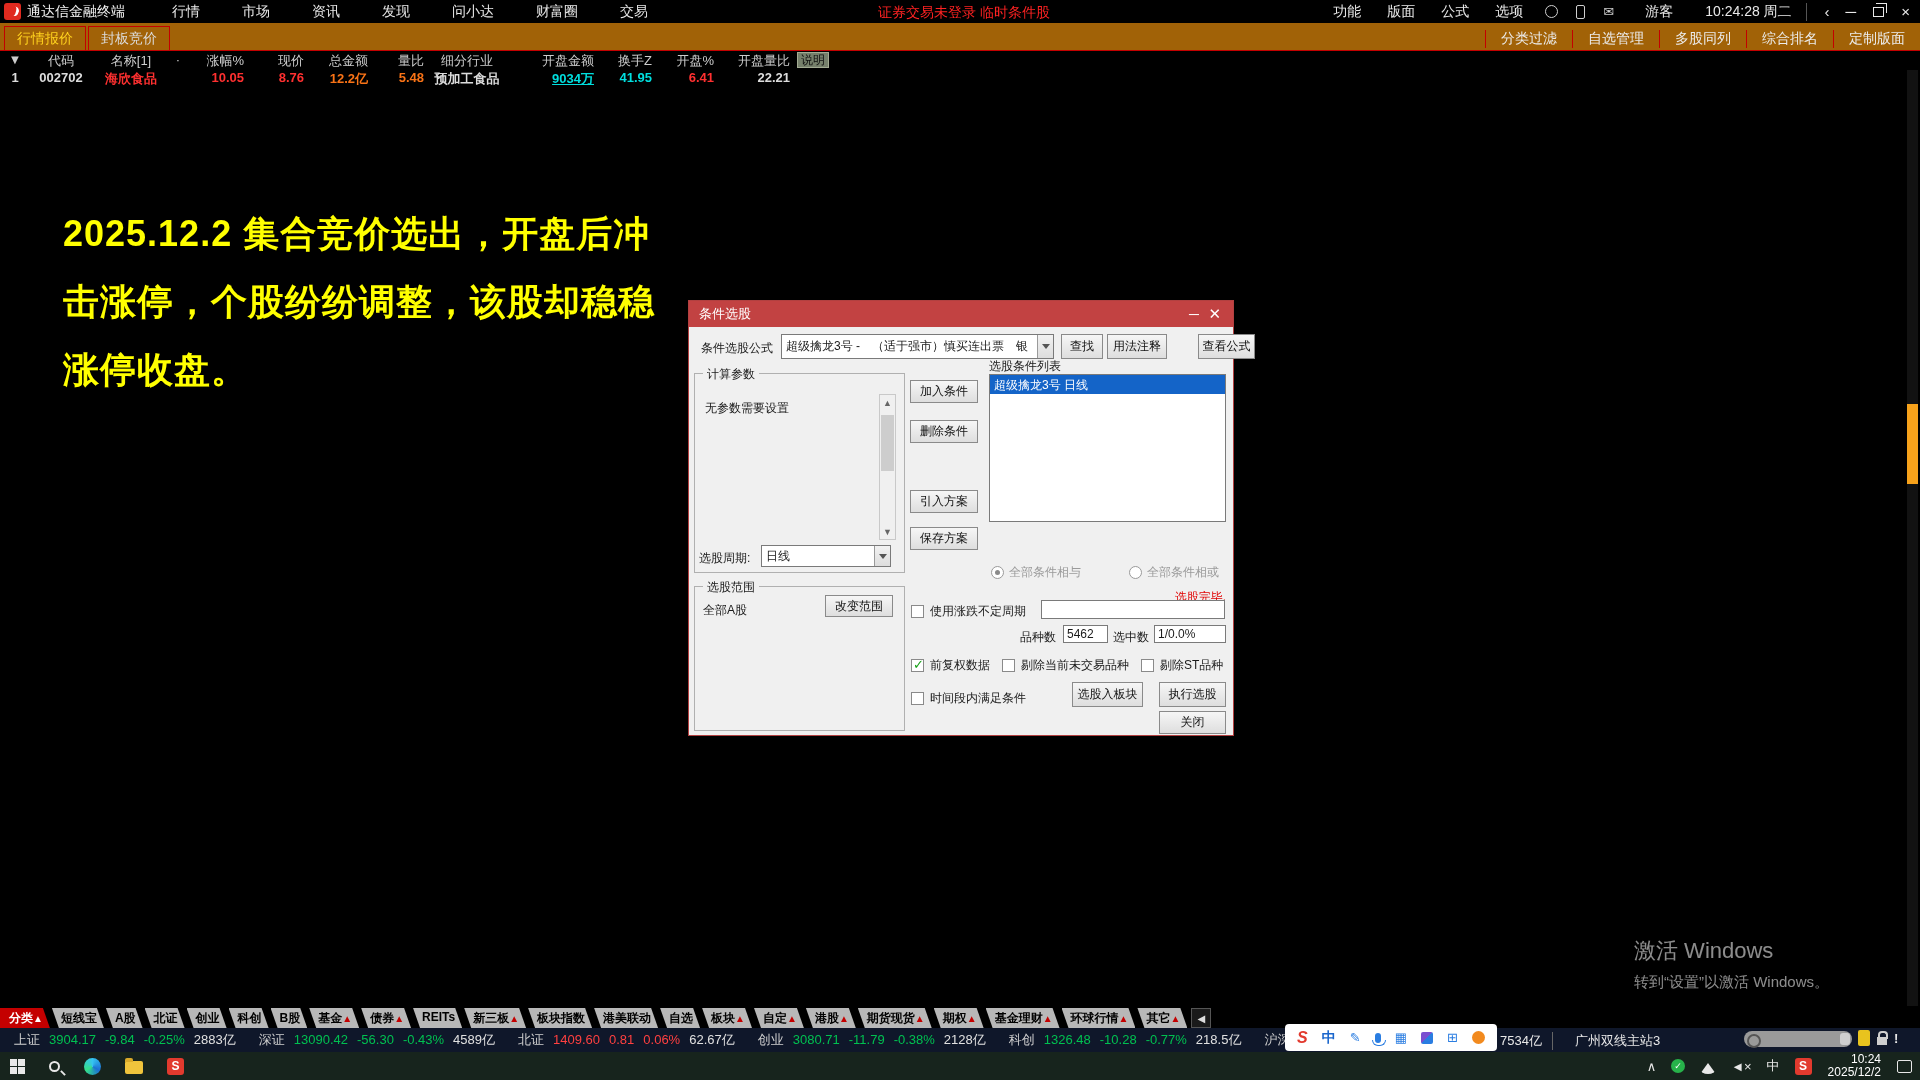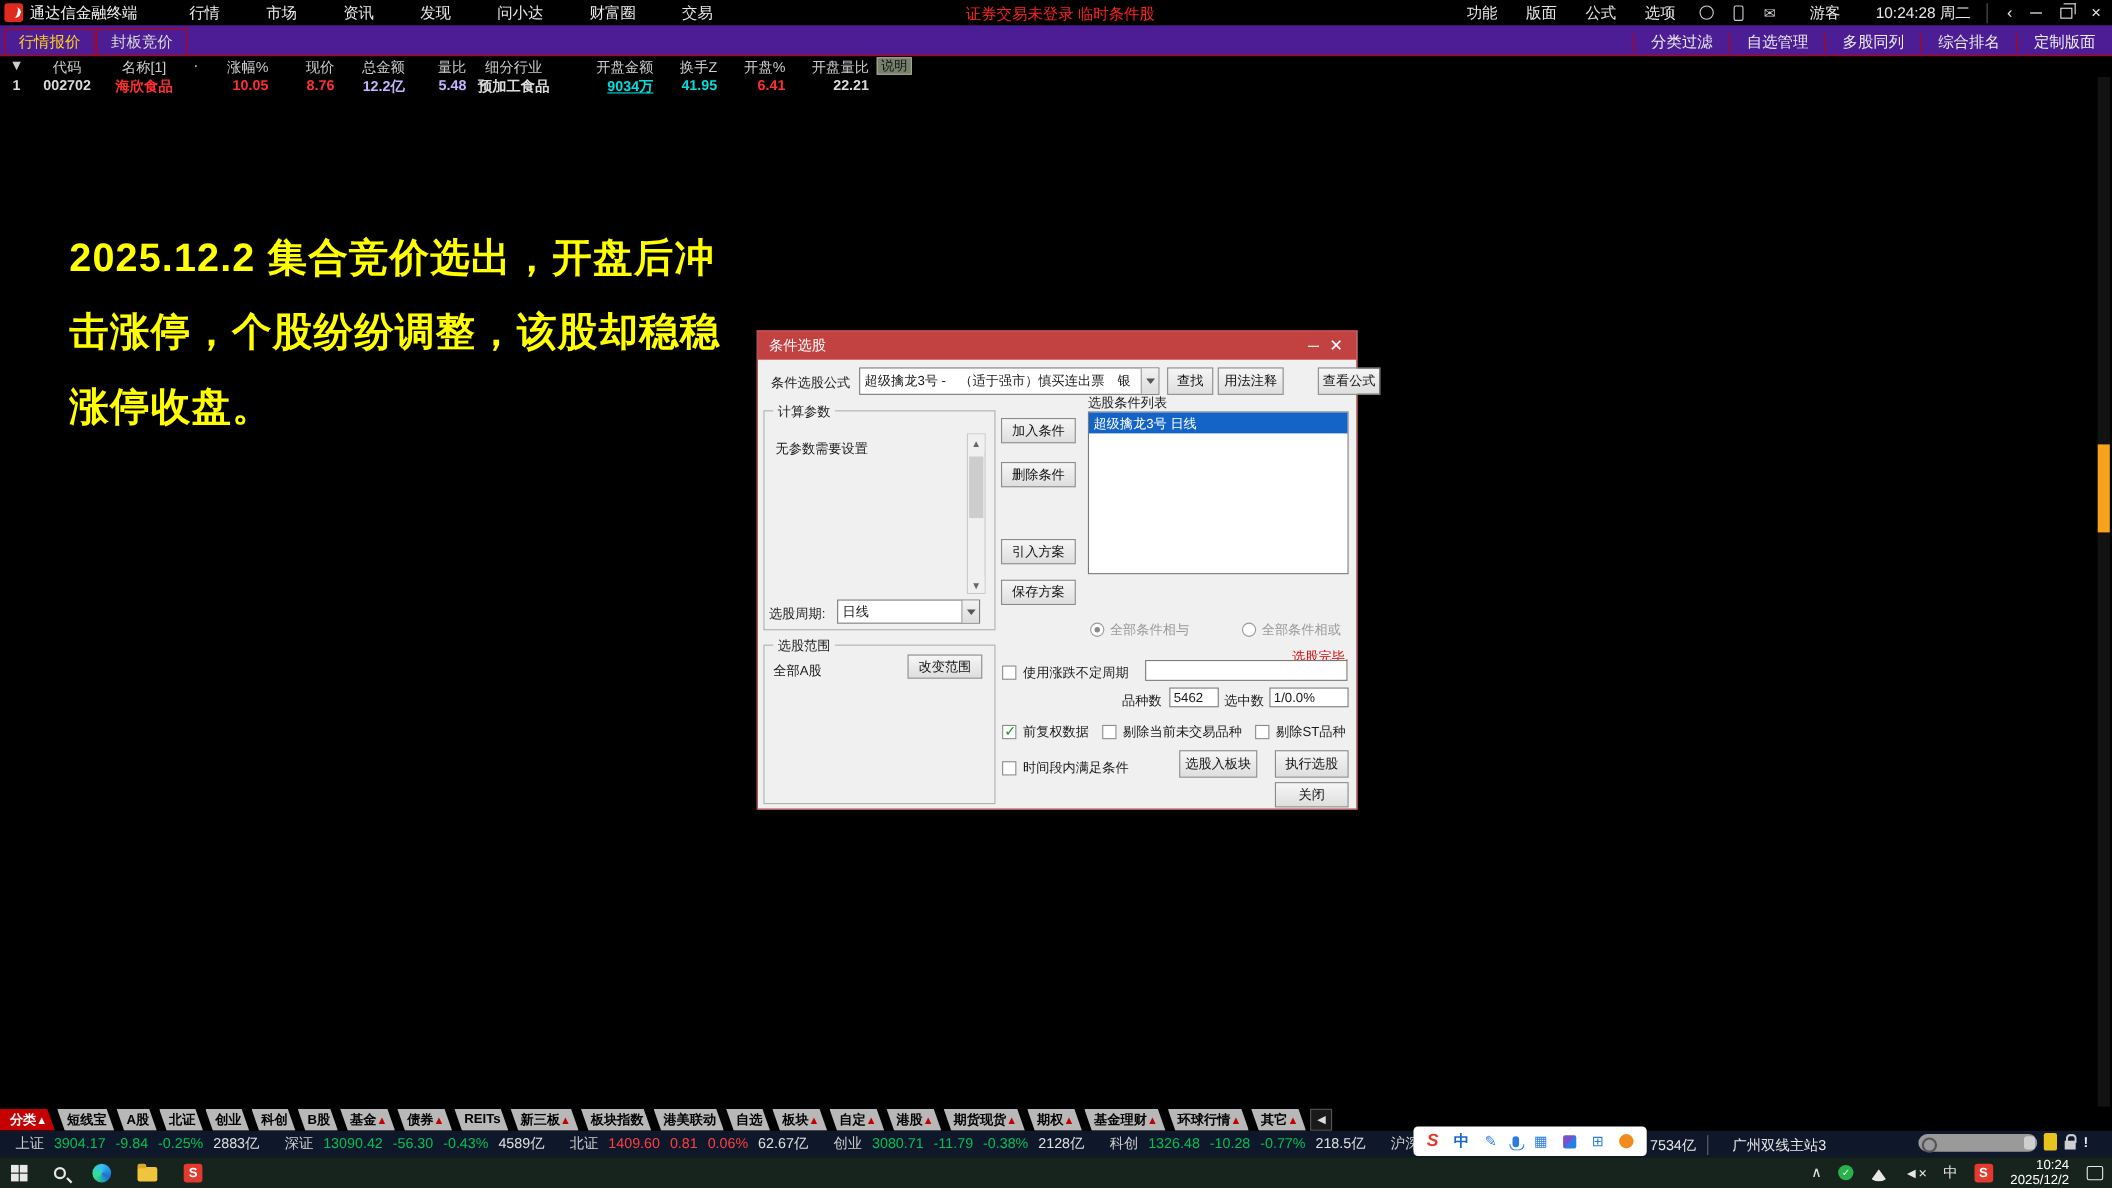--- a/index.html
+++ b/index.html
@@ -21,35 +21,35 @@
   .ico-circle{width:13px;height:13px;border:1.5px solid #cfcfcf;border-radius:50%;}
   .ico-phone{width:9px;height:14px;border:1.5px solid #cfcfcf;border-radius:2px;}
   .ico-mail{font-size:13px;color:#cfcfcf;}
   .mb-user{font-size:14px;color:#e8e8e8;margin:0 22px;}
   .mb-time{font-size:14px;color:#e8e8e8;margin:0 10px;padding-right:14px;border-right:1px solid #555;}
   .wc{margin:0 8px;color:#e8e8e8;font-size:15px;}
   .wc-restore{width:11px;height:10px;border:1.5px solid #e8e8e8;position:relative;margin:0 9px;}
   .wc-restore::before{content:"";position:absolute;left:2px;top:-5px;width:10px;height:9px;border:1.5px solid #e8e8e8;border-bottom:none;border-left:none;}
 
   
-  .tabrow{position:absolute;left:0;top:23px;width:1920px;height:28px;background:#4c1d95;border-bottom:1px solid #c40000;}
+  .tabrow{position:absolute;left:0;top:23px;width:1920px;height:28px;background:#a16207;border-bottom:1px solid #c40000;}
   .tr-left{position:absolute;left:4px;top:3px;display:flex;height:25px;}
   .qtab{border:1px solid #c40000;border-bottom:none;color:#dcdcdc;font-size:14px;padding:3px 12px 0 12px;margin-right:2px;}
   .qtab.active{color:#ffd21e;}
   .tr-right{position:absolute;right:0;top:3px;display:flex;height:25px;align-items:center;justify-content:center;}
   .qaction{color:#ececec;font-size:14px;padding:0 15px;border-left:1px solid #c40000;}
 
   
   .thead{position:absolute;left:0;top:52px;width:1920px;height:17px;display:flex;}
   .trow{position:absolute;left:0;top:70px;width:1920px;height:17px;display:flex;}
   .hc{font-size:13px;color:#cdcdcd;white-space:nowrap;overflow:visible;}
   .vc{font-size:13px;font-weight:bold;white-space:nowrap;}
   .a-c{text-align:center;} .a-r{text-align:right;}
   .badge{background:#76806b;color:#101010;border:1px solid #a3ab92;font-size:12px;font-weight:normal;padding:0 3px;}
-  .v-up{color:#ff3030;} .v-mag{color:#c4b5fd;} .v-cyan{color:#00dede;}
+  .v-up{color:#ff3030;} .v-mag{color:#f97316;} .v-cyan{color:#00dede;}
   .v-link{color:#00dede;text-decoration:underline;} .v-white{color:#dcdcdc;}
 
   
   .annotation{position:absolute;left:63px;top:200px;color:#ffff00;font-size:36px;line-height:68px;font-weight:bold;letter-spacing:1px;}
 
   
   .dlg{position:absolute;left:688px;top:300px;width:546px;height:436px;background:#f0f0f0;border:1px solid #b24040;font-size:12px;color:#1a1a1a;}
   .dlg-title{position:absolute;left:0;top:0;width:100%;height:26px;background:#c24242;color:#fff;display:flex;align-items:center;padding-left:10px;font-size:13px;}
   .dlg-min{position:absolute;right:34px;top:5px;color:#fff;font-size:14px;}
   .dlg-x{position:absolute;right:12px;top:4px;color:#fff;font-size:15px;}
@@ -393,14 +393,18 @@
           <span class="ico-s">S</span>
         </span>
       <span class="tb-clock">
         <div>10:24</div>
         <div>2025/12/2</div>
       </span>
       <span class="ico-notif"></span>
     </div>
   </div>
 
+  <div class="watermark">
+    <div class="wm1">激活 Windows</div>
+    <div class="wm2">转到“设置”以激活 Windows。</div>
+  </div>
 
 </div>
 
 </body></html>

